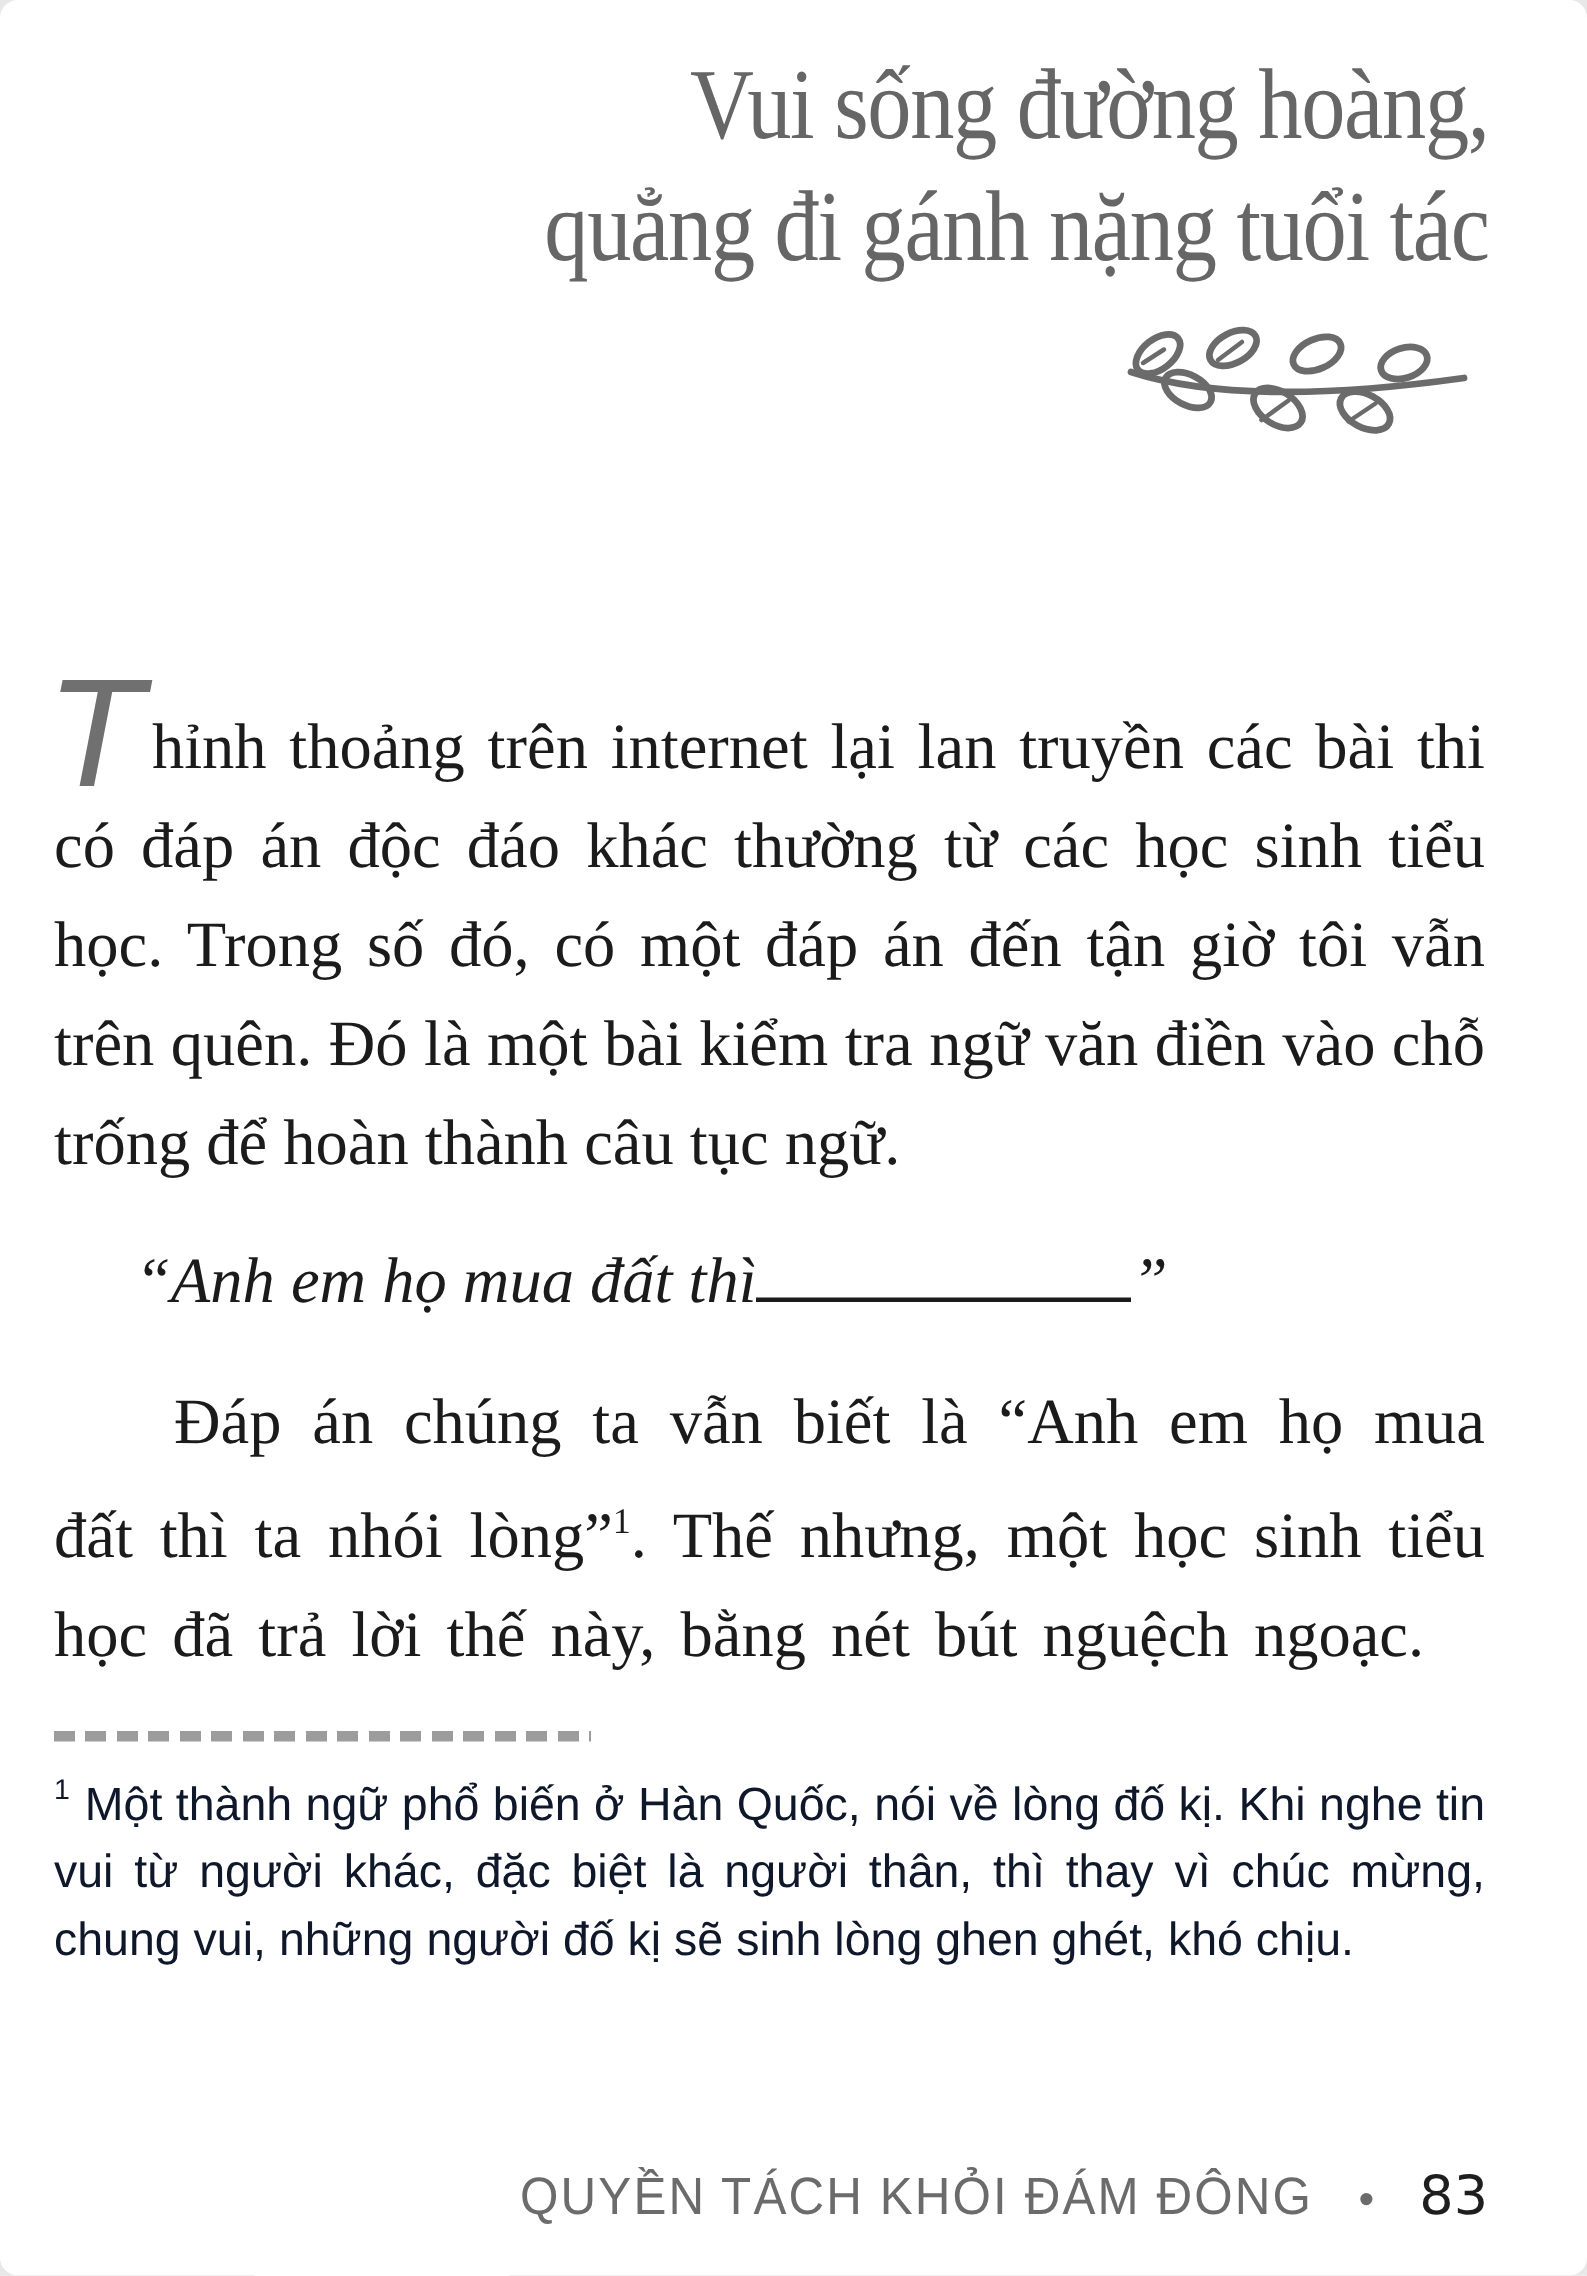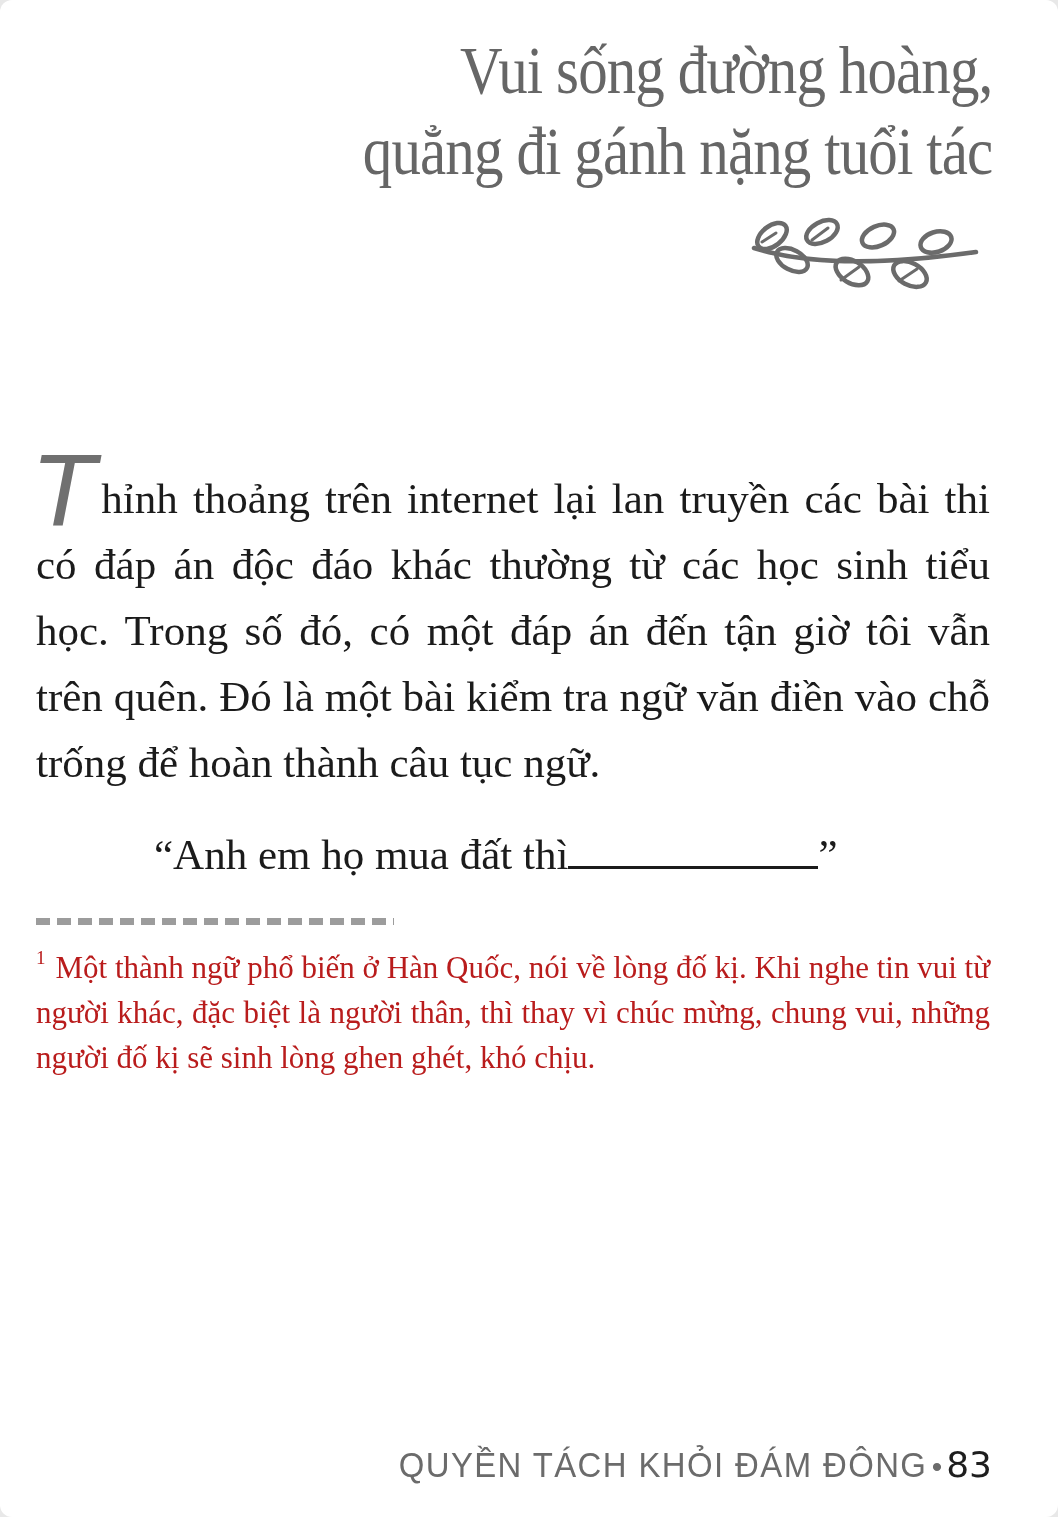--- a/index.html
+++ b/index.html
@@ -64,22 +64,23 @@
     font-weight: 400;
     font-size: 97px;
     line-height: 0;
     color: #707070;
     margin-right: 8px;
     vertical-align: -12px;
     letter-spacing: -2px;
   }
   .quote-line {
     margin-top: 26px;
-    margin-left: 118px;
+    margin-left: 54px;
     white-space: nowrap;
+    font-style: italic;
   }
   .blank {
     display: inline-block;
     width: 250px;
     height: 4px;
     border-bottom: 3px solid #1b1b1b;
   }
   .para2 {
     margin-top: 28px;
     text-indent: 80px;
@@ -95,41 +96,41 @@
 
   
   .fn-divider {
     margin-top: 30px;
     width: 358px;
     height: 7px;
     background: repeating-linear-gradient(90deg, #9c9c9c 0 14px, transparent 14px 21px);
   }
   .footnote {
     margin-top: 10px;
-    font-family: Liberation Serif, serif;
-    color: #b91c1c;
+    font-family: Liberation Sans, sans-serif;
+    color: #0f172a;
     font-size: 31px;
     line-height: 45px;
     text-align: justify;
     text-align-last: left;
   }
   .fn-marker {
     font-size: 19px;
     vertical-align: 14px;
     margin-right: 10px;
   }
 
   
   .footer {
     position: absolute;
     top: 1444px;
     right: 66px;
     display: flex;
     align-items: baseline;
-    gap: 4px;
+    gap: 30px;
     font-family: "Liberation Sans", "DejaVu Sans", sans-serif;
   }
   .footer .book-title {
     color: #6b6b6b;
     font-size: 35px;
     letter-spacing: 1.5px;
     transform: scaleX(0.94);
     transform-origin: 100% 50%;
     white-space: nowrap;
   }
@@ -169,20 +170,21 @@
       <ellipse cx="196" cy="26" rx="16" ry="10" transform="rotate(-18 196 26)"></ellipse>
     </svg>
   </div>
 
   <div class="content">
 
     <p class="para"><span class="dropcap">T</span><span>hỉnh thoảng trên internet lại lan truyền các bài thi có đáp án độc đáo khác thường từ các học sinh tiểu học. Trong số đó, có một đáp án đến tận giờ tôi vẫn trên quên. Đó là một bài kiểm tra ngữ văn điền vào chỗ trống để hoàn thành câu tục ngữ.</span></p>
 
     <p class="quote-line"><span>“Anh em họ mua đất thì</span><span class="blank"></span><span>”</span></p>
 
+    <p class="para2"><span>Đáp án chúng ta vẫn biết là “Anh em họ mua đất thì ta nhói lòng”</span><sup class="fn-ref">1</sup><span>. Thế nhưng, một học sinh tiểu học đã trả lời thế này, bằng nét bút nguệch ngoạc.</span></p>
 
     <div class="fn-divider"></div>
 
     <p class="footnote"><sup class="fn-marker">1</sup><span>Một thành ngữ phổ biến ở Hàn Quốc, nói về lòng đố kị. Khi nghe tin vui từ người khác, đặc biệt là người thân, thì thay vì chúc mừng, chung vui, những người đố kị sẽ sinh lòng ghen ghét, khó chịu.</span></p>
 
   </div>
 
   <div class="footer">
     <span class="book-title">QUYỀN TÁCH KHỎI ĐÁM ĐÔNG</span>
     <span class="dot">•</span>

